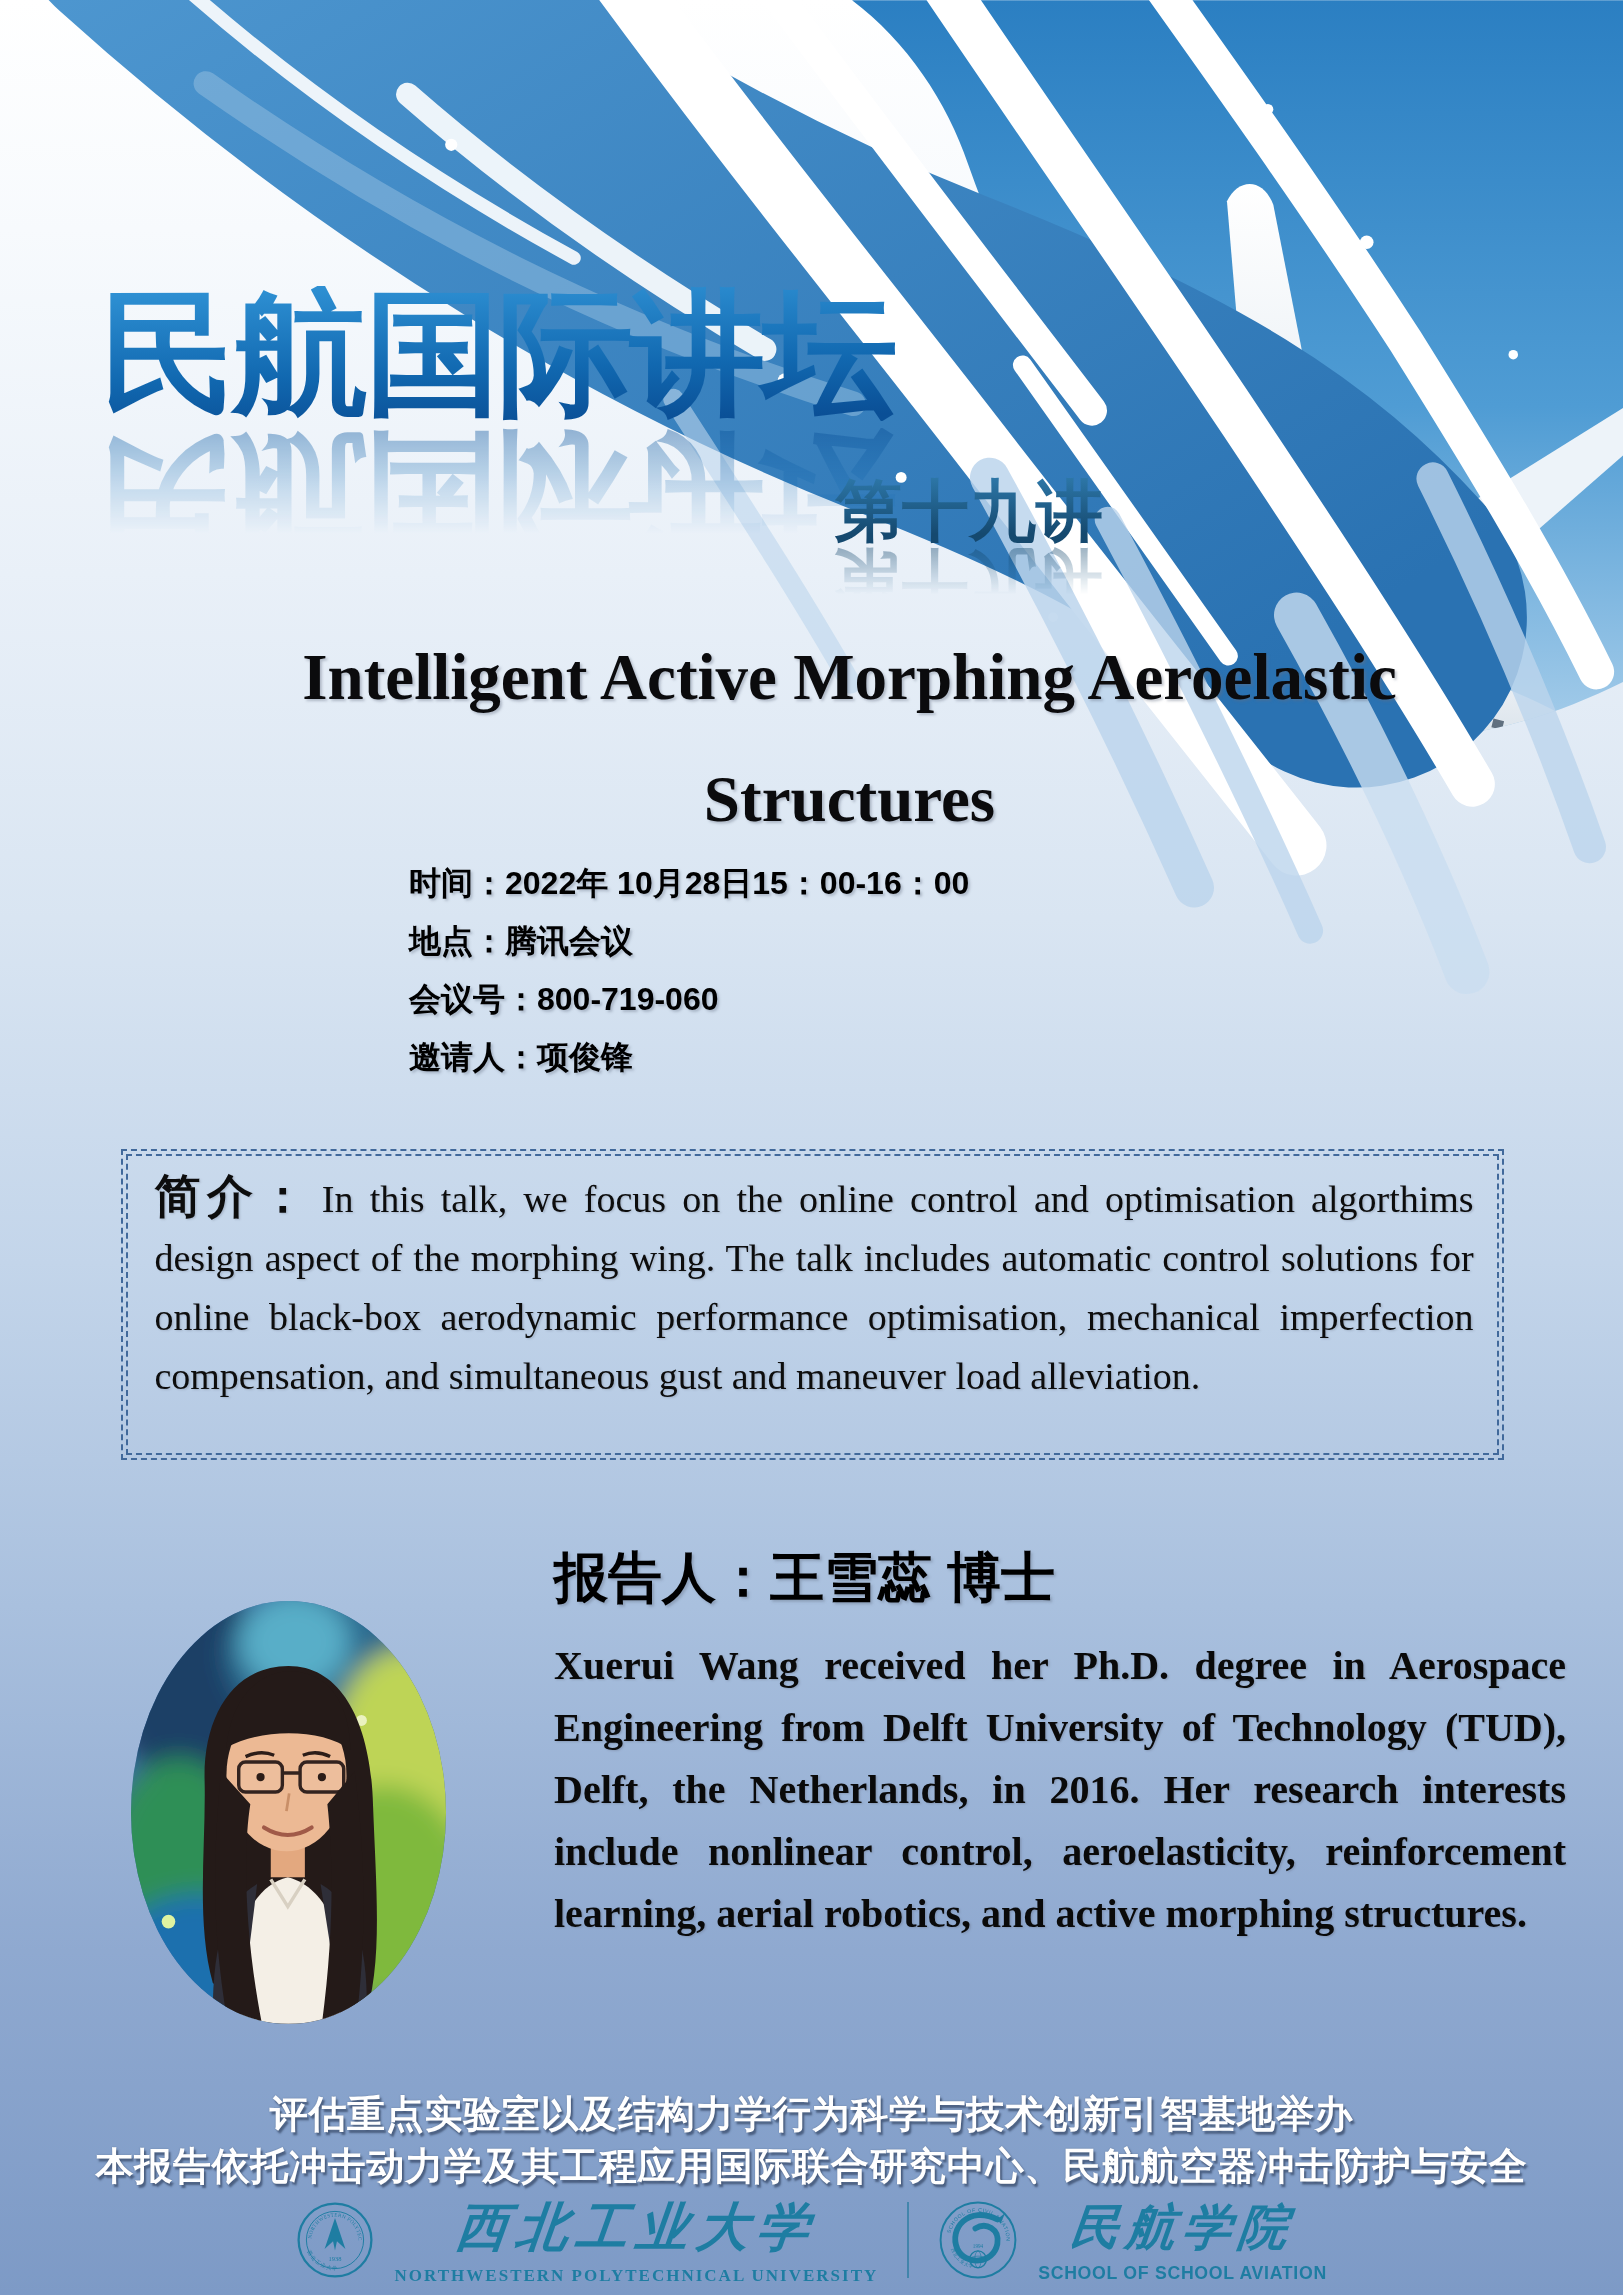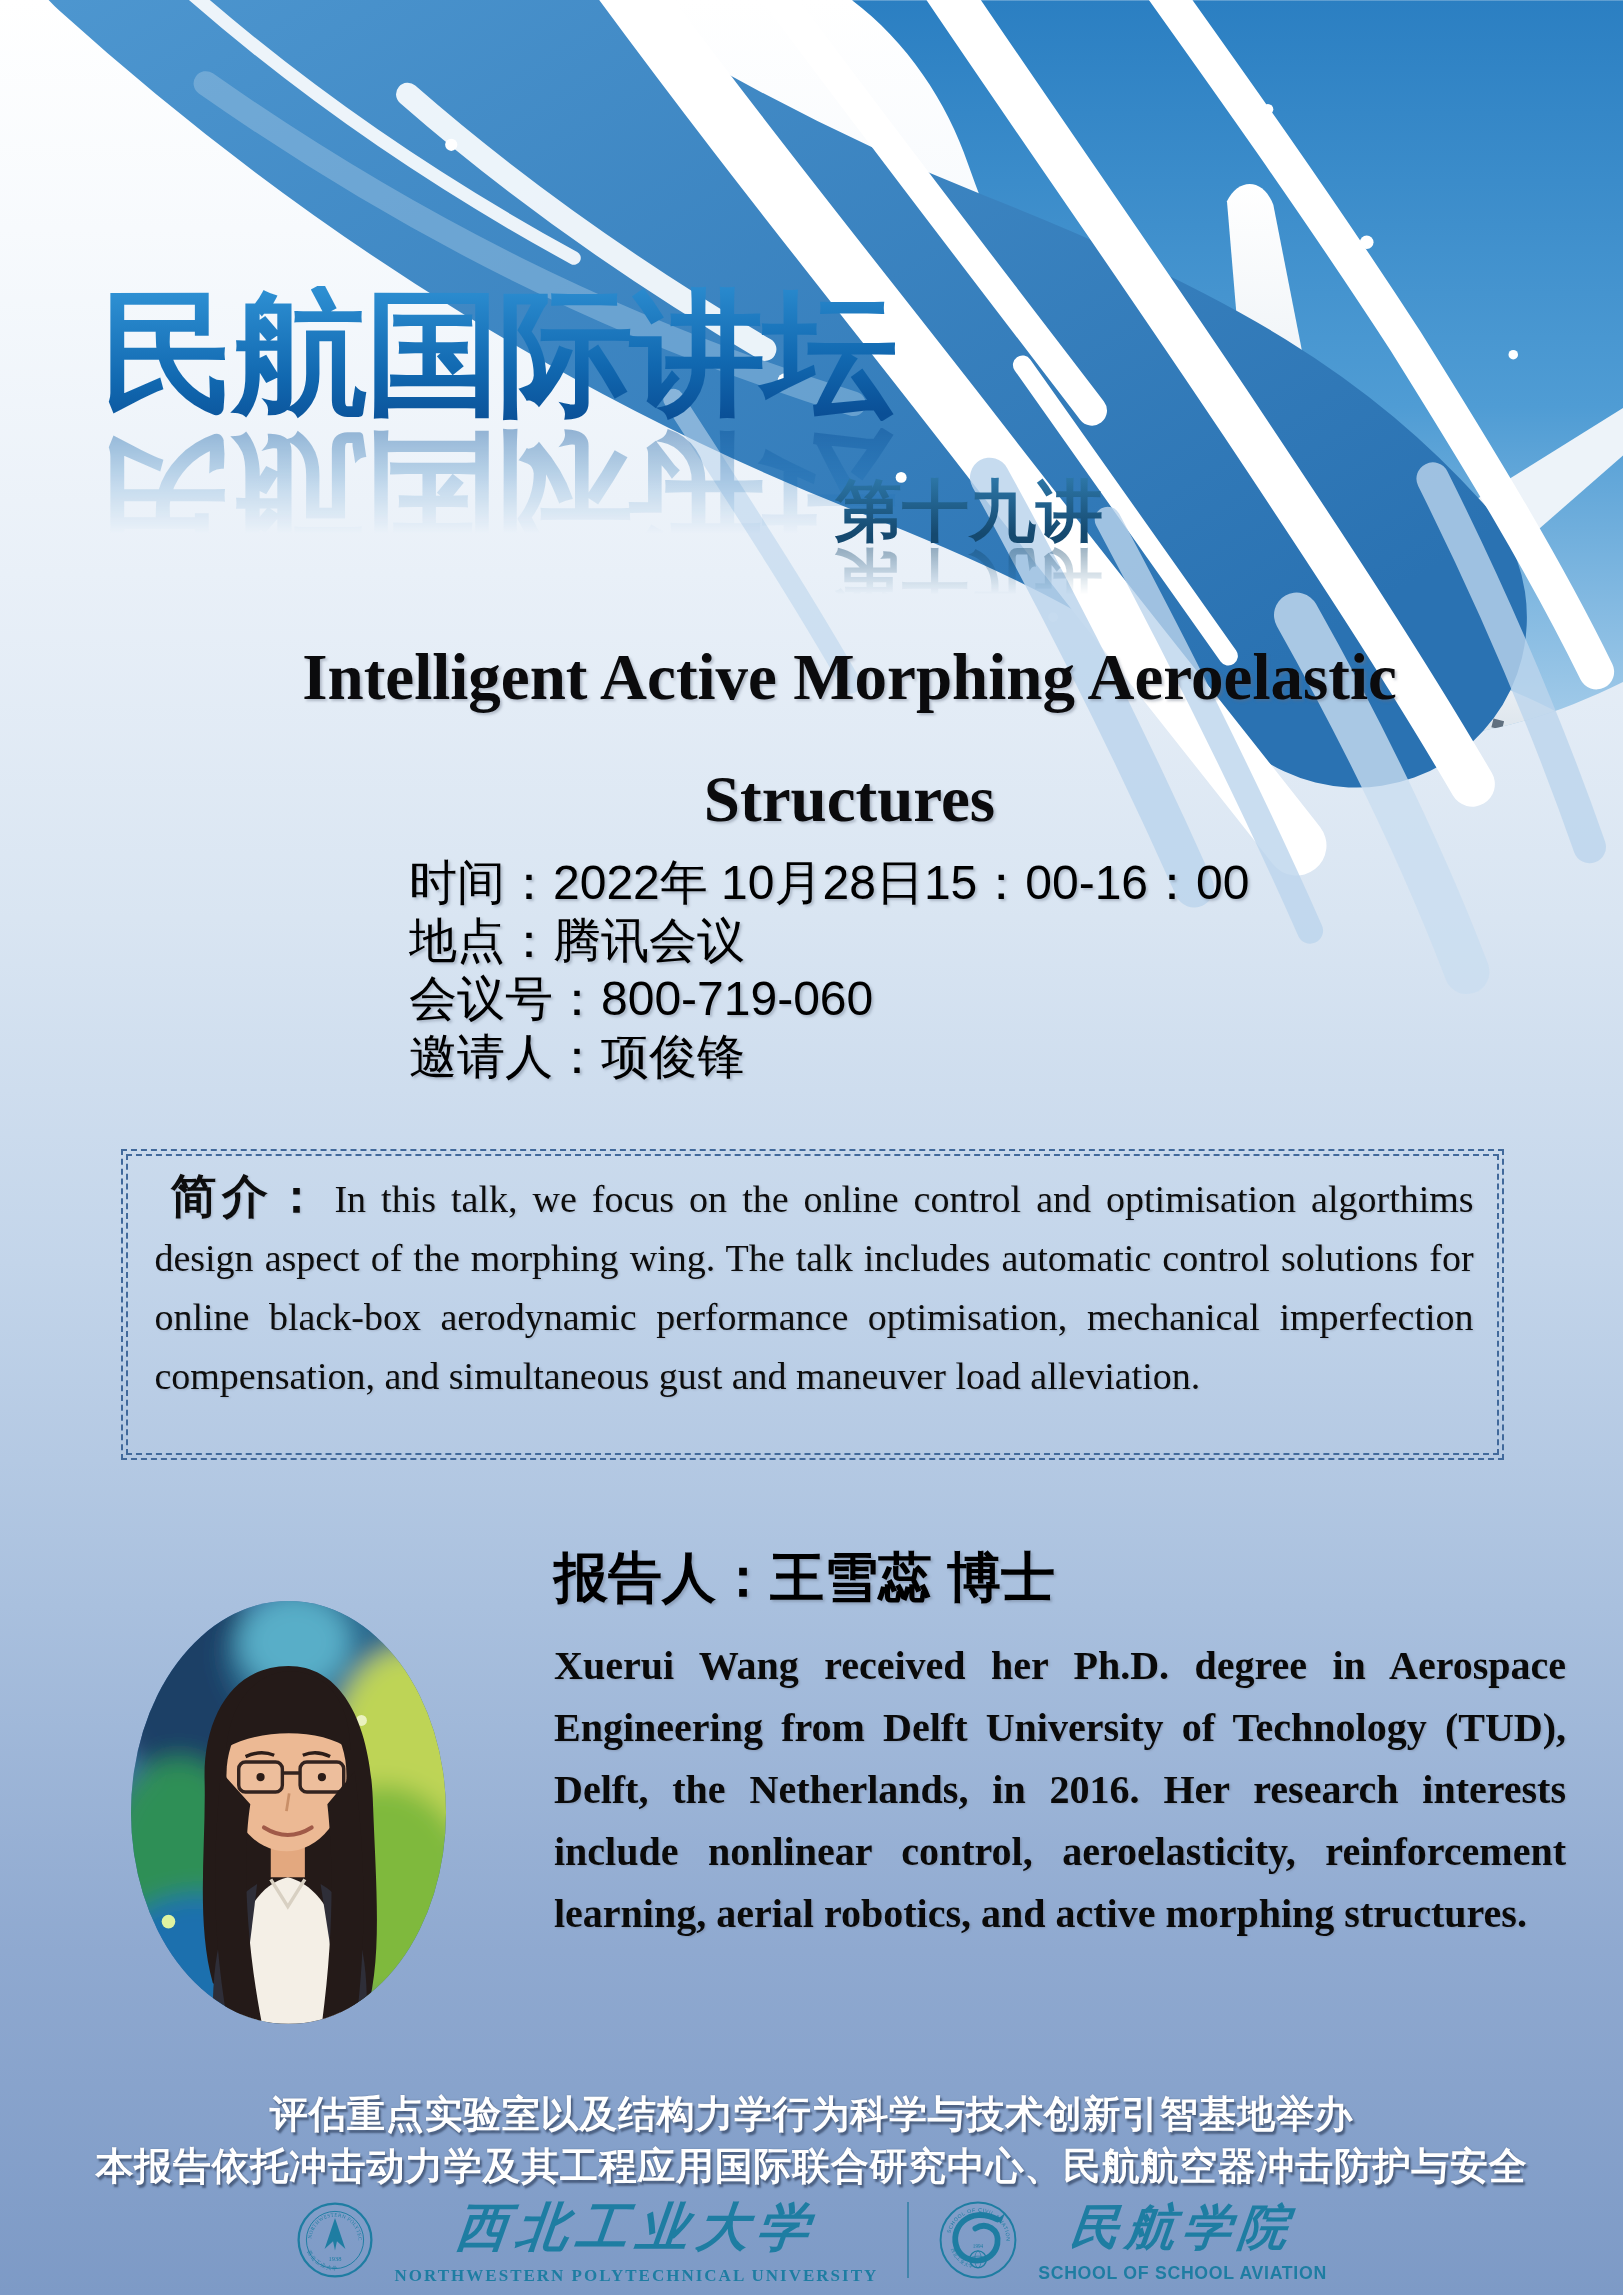--- a/index.html
+++ b/index.html
@@ -33,32 +33,32 @@
     background:linear-gradient(180deg,#2d77a8 0%,#15496f 85%);
     -webkit-background-clip:text;background-clip:text;color:transparent;}
 
   
   .talk-title{position:absolute;left:0;top:644px;width:1623px;text-align:center;
     font-family:"Liberation Serif",serif;font-weight:700;color:#0b0b0d;
     font-size:65px;line-height:1.02;text-shadow:2px 2px 2.7px rgba(100,110,130,.4);margin-left:38px;}
   .talk-title .line2{margin-top:56px;}
 
   
-  .details{position:absolute;left:409px;top:854px;font-weight:400;font-size:48px;
+  .details{position:absolute;left:409px;top:854px;font-weight:700;font-size:32px;
     line-height:58px;color:#000;text-shadow:2px 2px 2.7px rgba(90,100,120,.35);white-space:nowrap;}
 
   
   .abstract-outer{position:absolute;left:121px;top:1149px;width:1383px;height:311px;
     box-sizing:border-box;border:2px dashed #41699b;padding:3.4px;}
   .abstract-inner{width:100%;height:100%;box-sizing:border-box;border:2px dashed #41699b;
     padding:11px 23px 0 26px;overflow:hidden;}
   .abstract-text{margin:0;font-family:"Liberation Serif",serif;font-size:38px;line-height:59px;
     color:#0d0d0d;text-align:justify;text-shadow:1.4px 1.4px 2px rgba(100,110,130,.3);}
   .abstract-label{font-family:"Liberation Sans",sans-serif;font-weight:900;font-size:46px;
-    padding-right:9.5px;text-shadow:1.4px 1.4px 2px rgba(100,110,130,.3);margin-left:16px;}
+    padding-right:9.5px;text-shadow:1.4px 1.4px 2px rgba(100,110,130,.3);}
 
   
   .speaker-heading{position:absolute;left:554px;top:1542px;font-size:54px;font-weight:900;
     color:#000;text-shadow:2px 2px 2.7px rgba(90,100,120,.35);white-space:nowrap;}
   .portrait{position:absolute;left:131px;top:1601px;width:315px;height:423px;
     border-radius:50%;overflow:hidden;}
   .portrait svg{display:block;width:100%;height:100%;}
   .bio{position:absolute;left:554px;top:1635px;width:1012px;margin:0;
     font-family:"Liberation Serif",serif;font-weight:700;font-size:40px;line-height:62px;
     color:#0a0a0a;text-align:justify;text-shadow:1.4px 1.4px 2px rgba(100,110,130,.35);}

